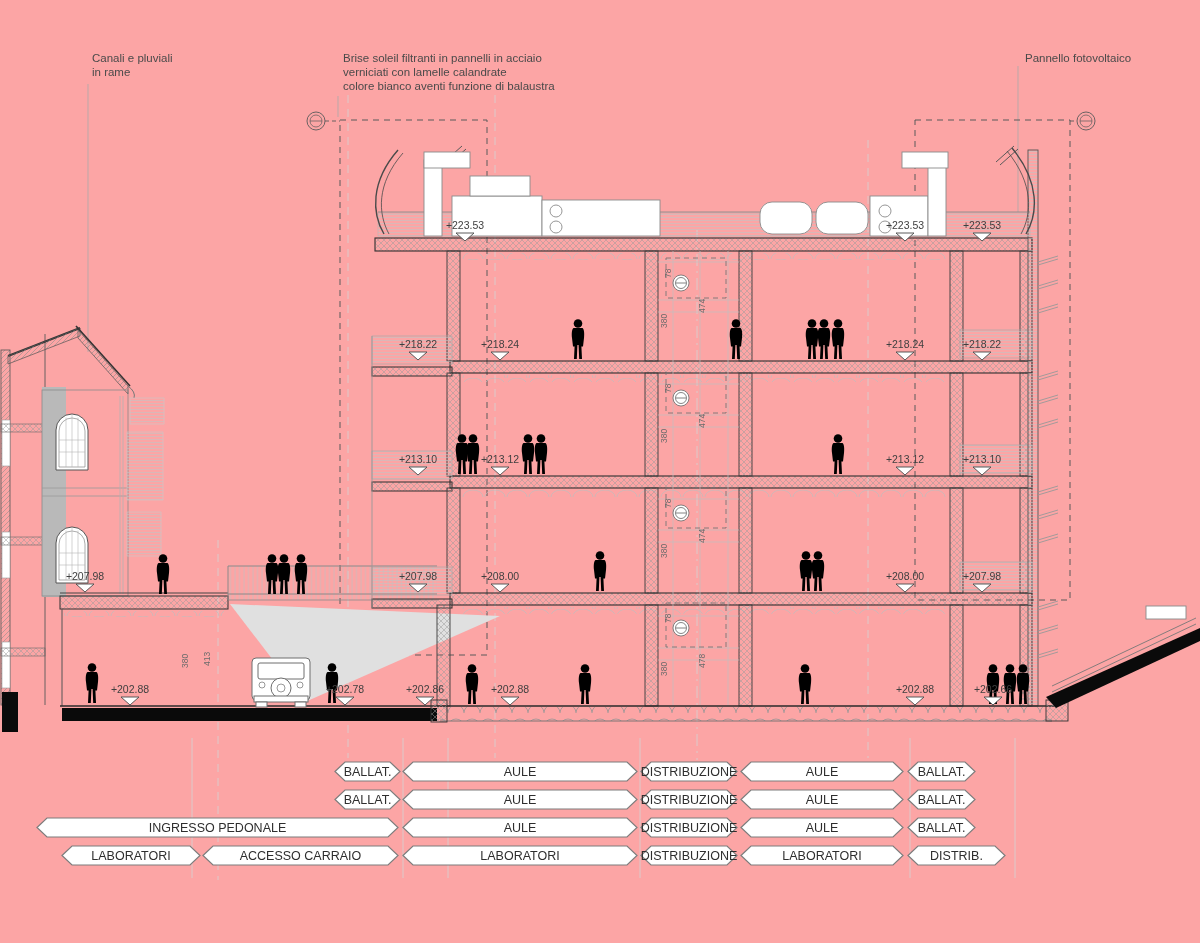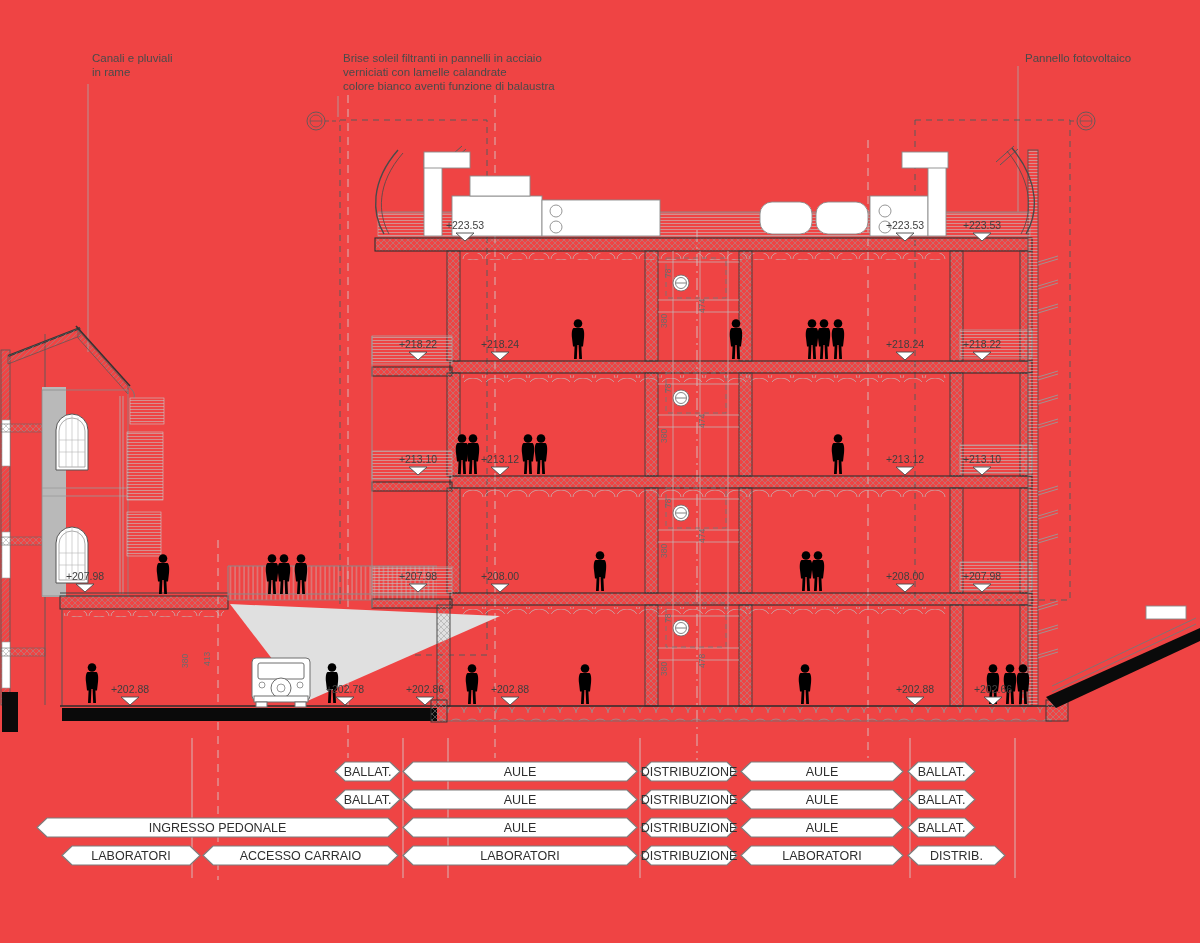--- a/index.html
+++ b/index.html
@@ -1,16 +1,16 @@
 <!DOCTYPE html>
 <html><head>
 <meta charset="utf-8">
 <style>
   html,body{margin:0;padding:0;background:#ffffff;}
-  .canvas{position:relative;width:1200px;height:943px;background:#ef4444;overflow:hidden;
+  .canvas{position:relative;width:1200px;height:943px;background:#fca5a5;overflow:hidden;
           font-family:"Liberation Sans", sans-serif;}
   svg{display:block;}
   text{font-family:"Liberation Sans", sans-serif;fill:#3a3a3a;}
   .ann{font-size:11.5px;fill:#4a4a4a;}
   .lvl{font-size:10.5px;fill:#3f3f3f;}
   .dim{font-size:8.5px;fill:#6b6b6b;}
   .band-label{font-size:12.5px;fill:#2e2e2e;}
   .hex{fill:#fff;stroke:#7d7d7d;stroke-width:1.2;}
 </style>
 </head>

